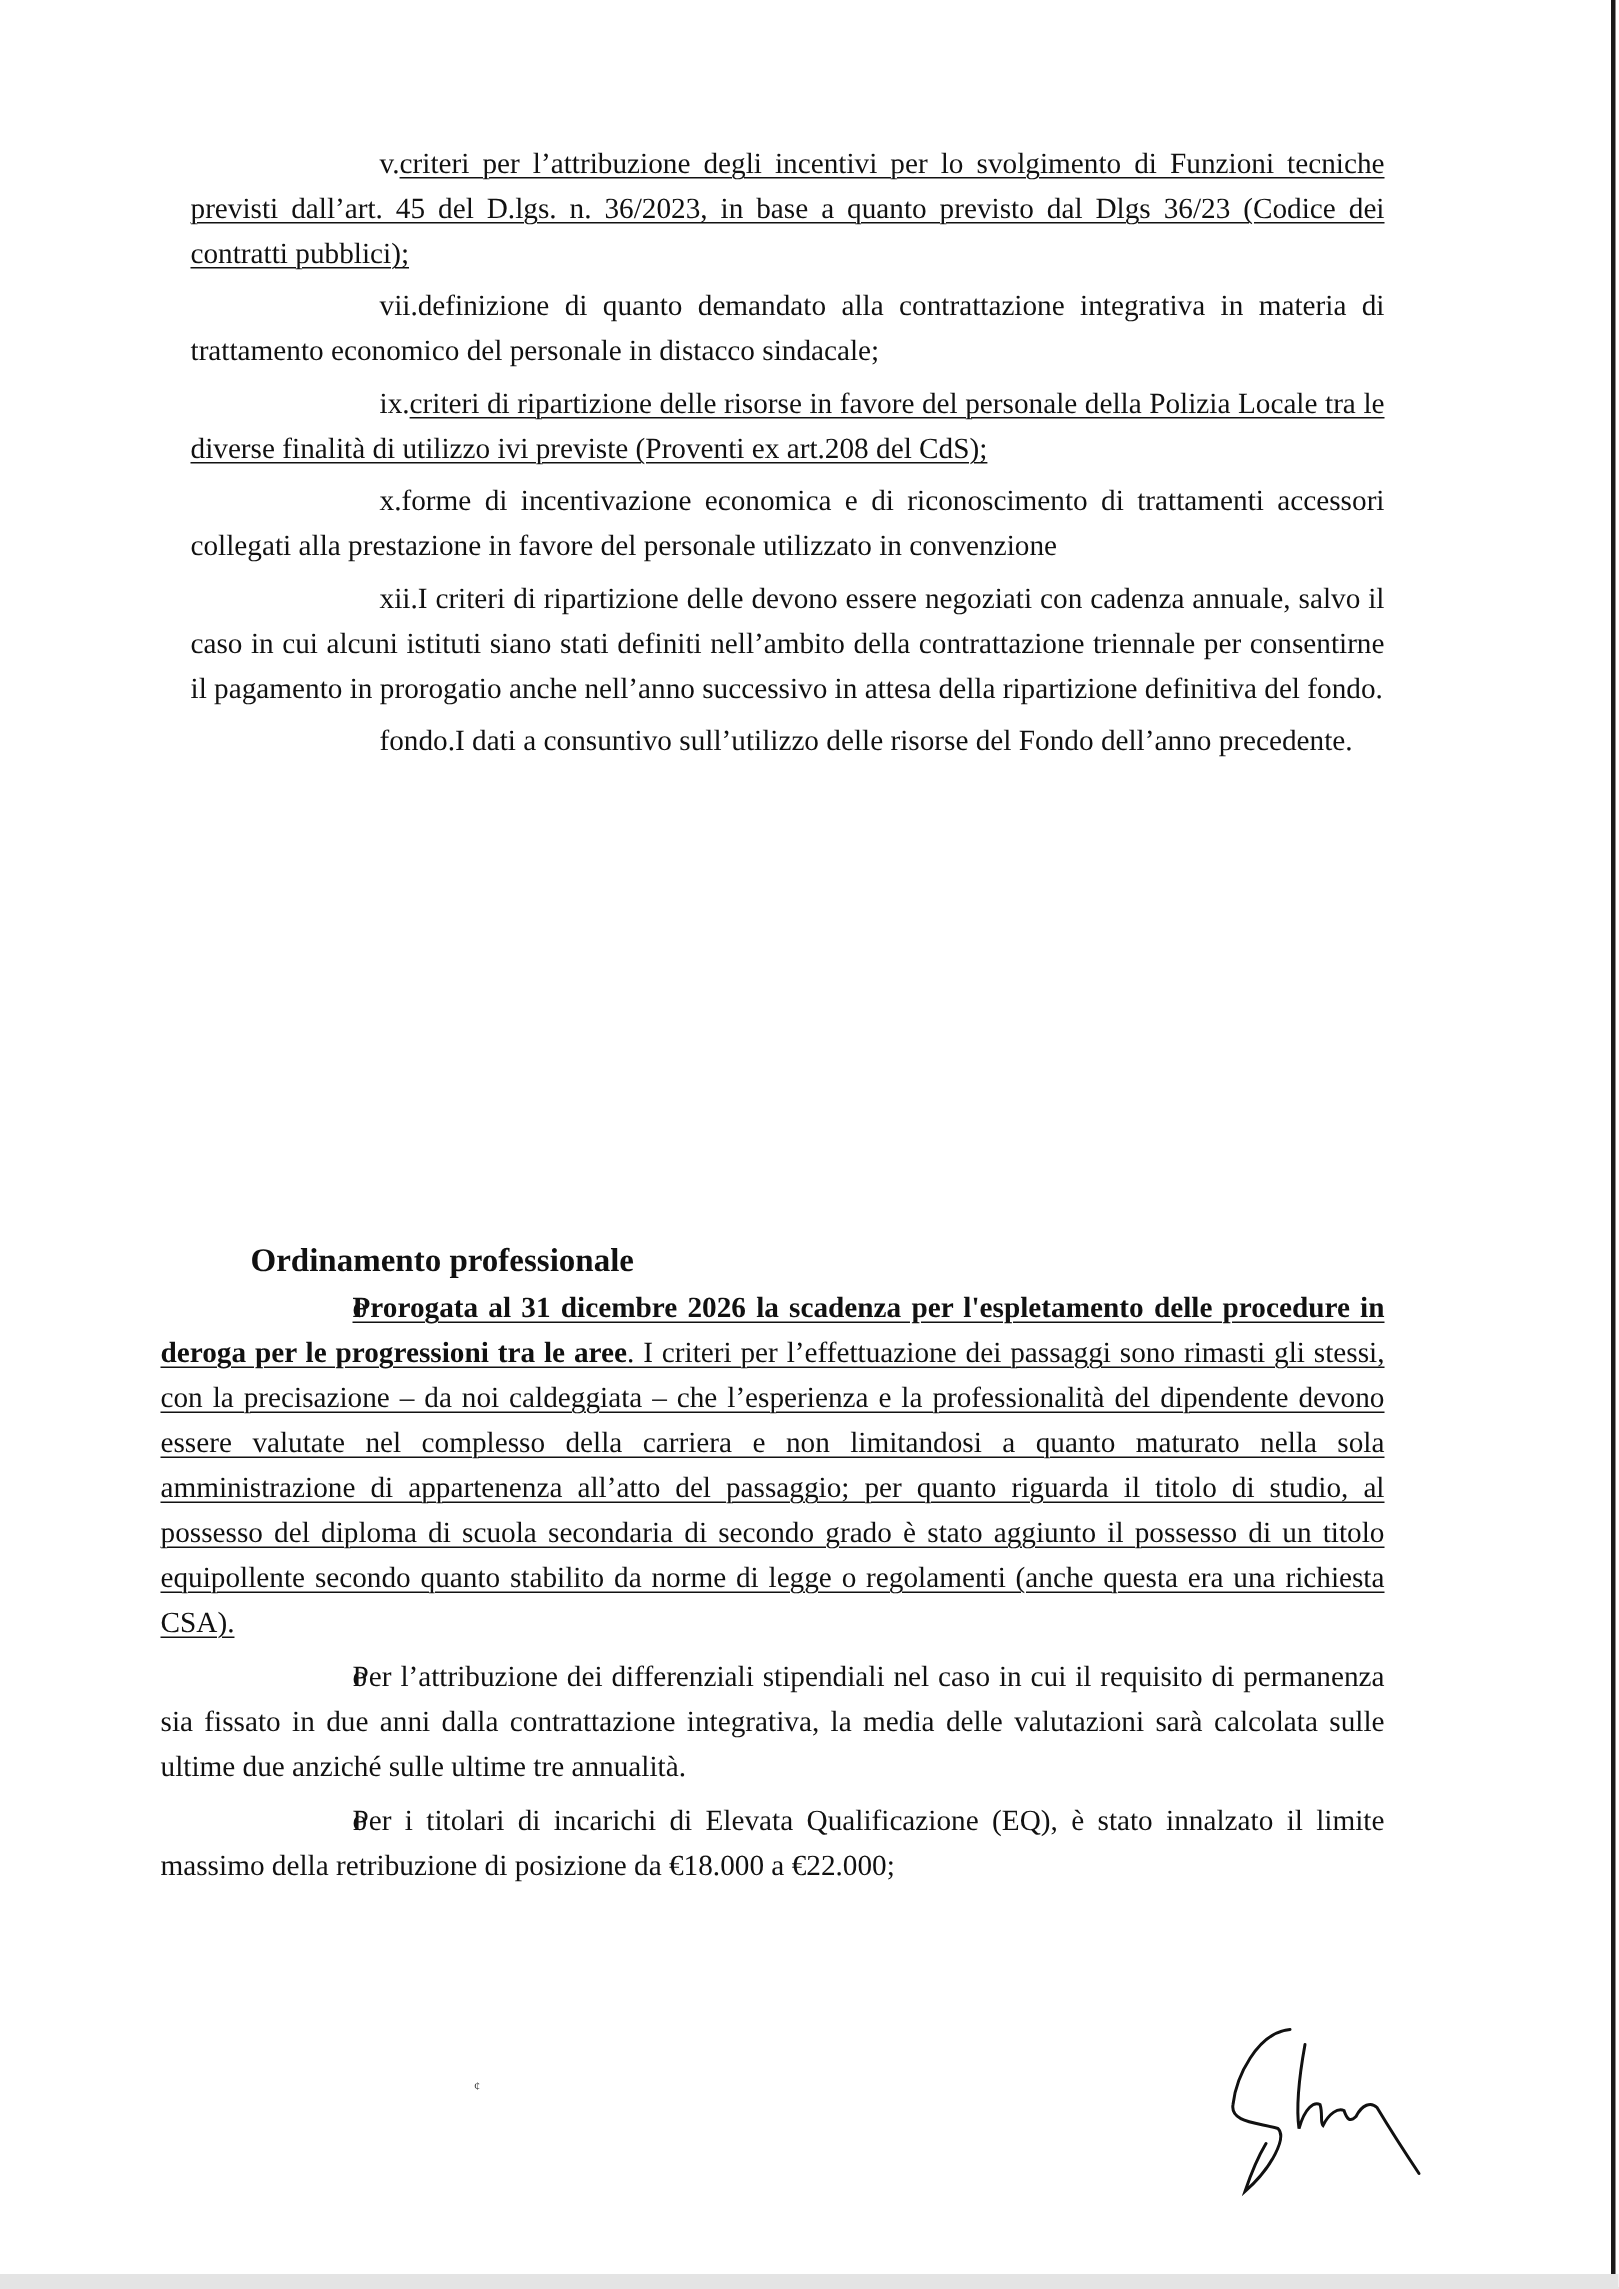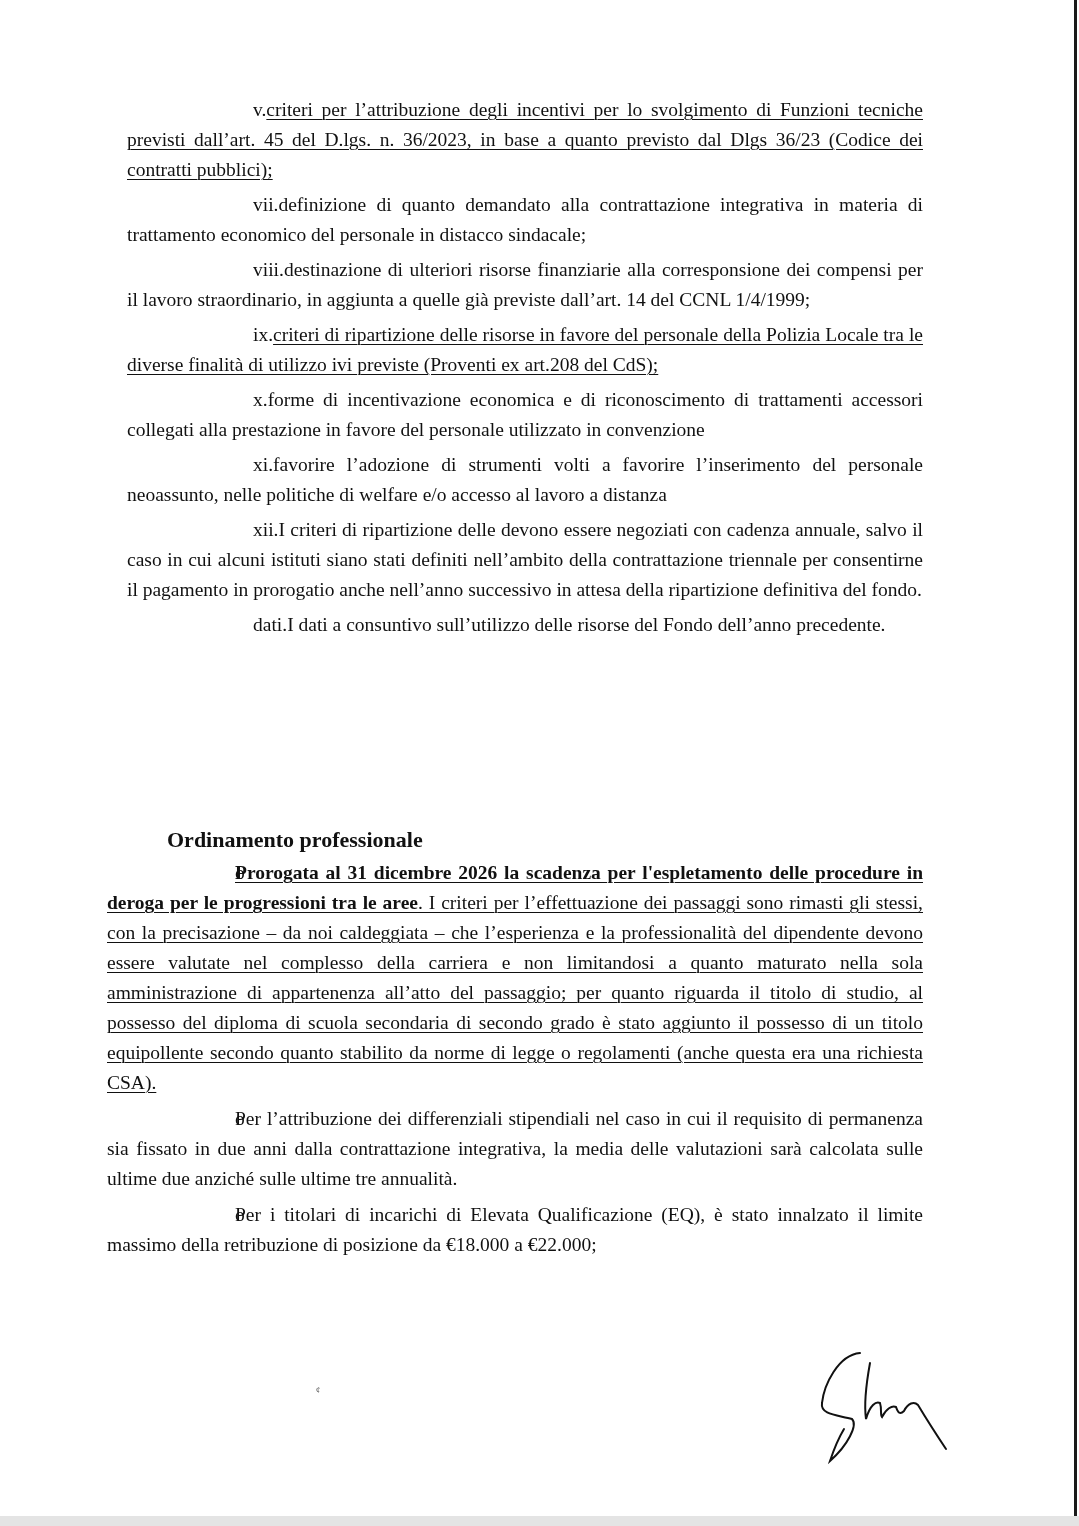--- a/index.html
+++ b/index.html
@@ -37,26 +37,24 @@
   .signature { position: absolute; left: 808px; top: 1345px; width: 150px; height: 120px; }
 </style>
 </head>
 <body>
 
 <div class="page">
 
   <div class="list">
     <p class="item"><span class="num">v.</span><span class="u">criteri per l’attribuzione degli incentivi per lo svolgimento di Funzioni tecniche previsti dall’art. 45 del D.lgs. n. 36/2023, in base a quanto previsto dal Dlgs 36/23 (Codice dei contratti pubblici);</span></p>
     <p class="item"><span class="num">vii.</span><span>definizione di quanto demandato alla contrattazione integrativa in materia di trattamento economico del personale in distacco sindacale;</span></p>
-    <p class="item"><span class="num">viii.</span><span>destinazione di ulteriori risorse finanziarie alla corresponsione dei compensi per il lavoro straordinario, in aggiunta a quelle già previste dall’art. 14 del CCNL 1/4/1999;</span></p>
     <p class="item"><span class="num">ix.</span><span class="u">criteri di ripartizione delle risorse in favore del personale della Polizia Locale tra le diverse finalità di utilizzo ivi previste (Proventi ex art.208 del CdS);</span></p>
     <p class="item"><span class="num">x.</span><span>forme di incentivazione economica e di riconoscimento di trattamenti accessori collegati alla prestazione in favore del personale utilizzato in convenzione</span></p>
-    <p class="item"><span class="num">xi.</span><span>favorire l’adozione di strumenti volti a favorire l’inserimento del personale neoassunto, nelle politiche di welfare e/o accesso al lavoro a distanza</span></p>
     <p class="item"><span class="num">xii.</span><span>I criteri di ripartizione delle devono essere negoziati con cadenza annuale, salvo il caso in cui alcuni istituti siano stati definiti nell’ambito della contrattazione triennale per consentirne il pagamento in prorogatio anche nell’anno successivo in attesa della ripartizione definitiva del fondo.</span></p>
-    <p class="item"><span class="num">dati.</span><span>I dati a consuntivo sull’utilizzo delle risorse del Fondo dell’anno precedente.</span></p>
+    <p class="item"><span class="num">fondo.</span><span>I dati a consuntivo sull’utilizzo delle risorse del Fondo dell’anno precedente.</span></p>
   </div>
 
   <h2 class="heading">Ordinamento professionale</h2>
 
   <div class="bullets">
     <p class="bullet"><span class="marker">o</span><span class="u b">Prorogata al 31 dicembre 2026 la scadenza per l'espletamento delle procedure in deroga per le progressioni tra le aree</span><span class="u">. I criteri per l’effettuazione dei passaggi sono rimasti gli stessi, con la precisazione – da noi caldeggiata – che l’esperienza e la professionalità del dipendente devono essere valutate nel complesso della carriera e non limitandosi a quanto maturato nella sola amministrazione di appartenenza all’atto del passaggio;  per quanto riguarda il titolo di studio, al possesso del diploma di scuola secondaria di secondo grado è stato aggiunto il possesso di un titolo equipollente secondo quanto stabilito da norme di legge o regolamenti (anche questa era una richiesta CSA).</span></p>
     <p class="bullet"><span class="marker">o</span><span>Per l’attribuzione dei differenziali stipendiali nel caso in cui il requisito di permanenza sia fissato in due anni dalla contrattazione integrativa,  la media delle valutazioni sarà calcolata sulle ultime due anziché sulle ultime tre annualità.</span></p>
     <p class="bullet"><span class="marker">o</span><span>Per i titolari di incarichi di Elevata Qualificazione (EQ), è stato innalzato il limite massimo della retribuzione di posizione da €18.000 a €22.000;</span></p>
   </div>
 

